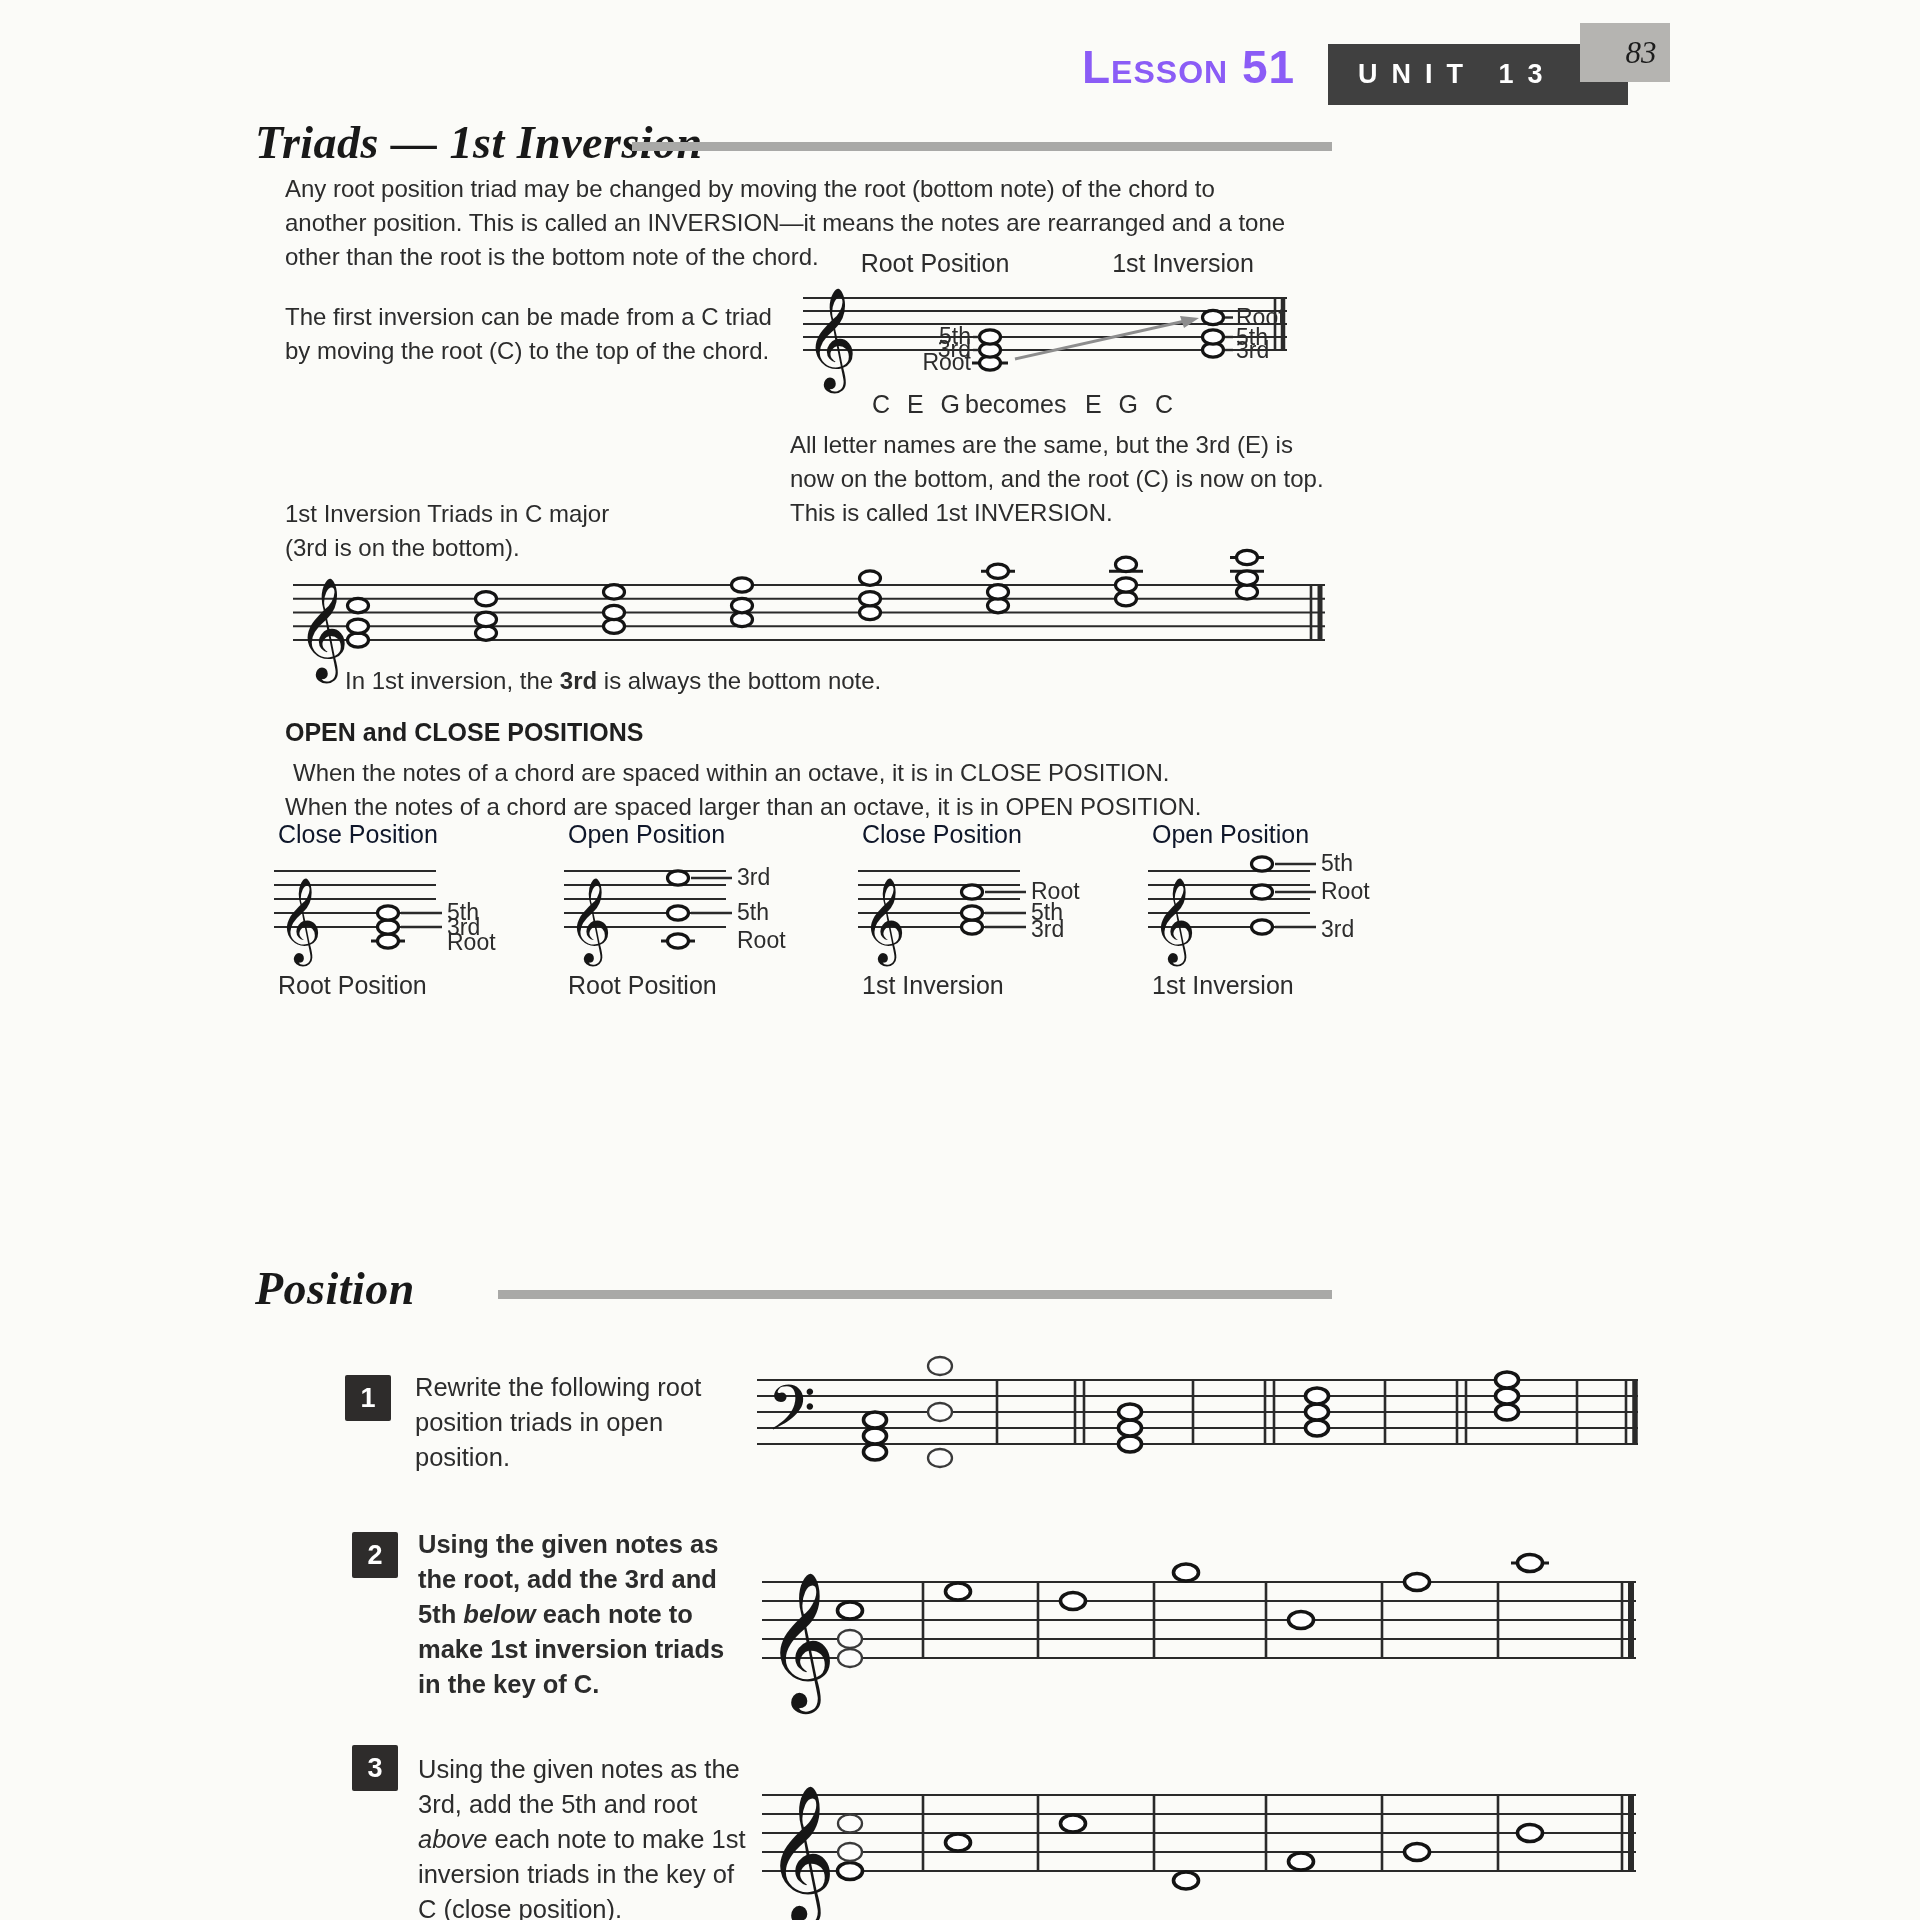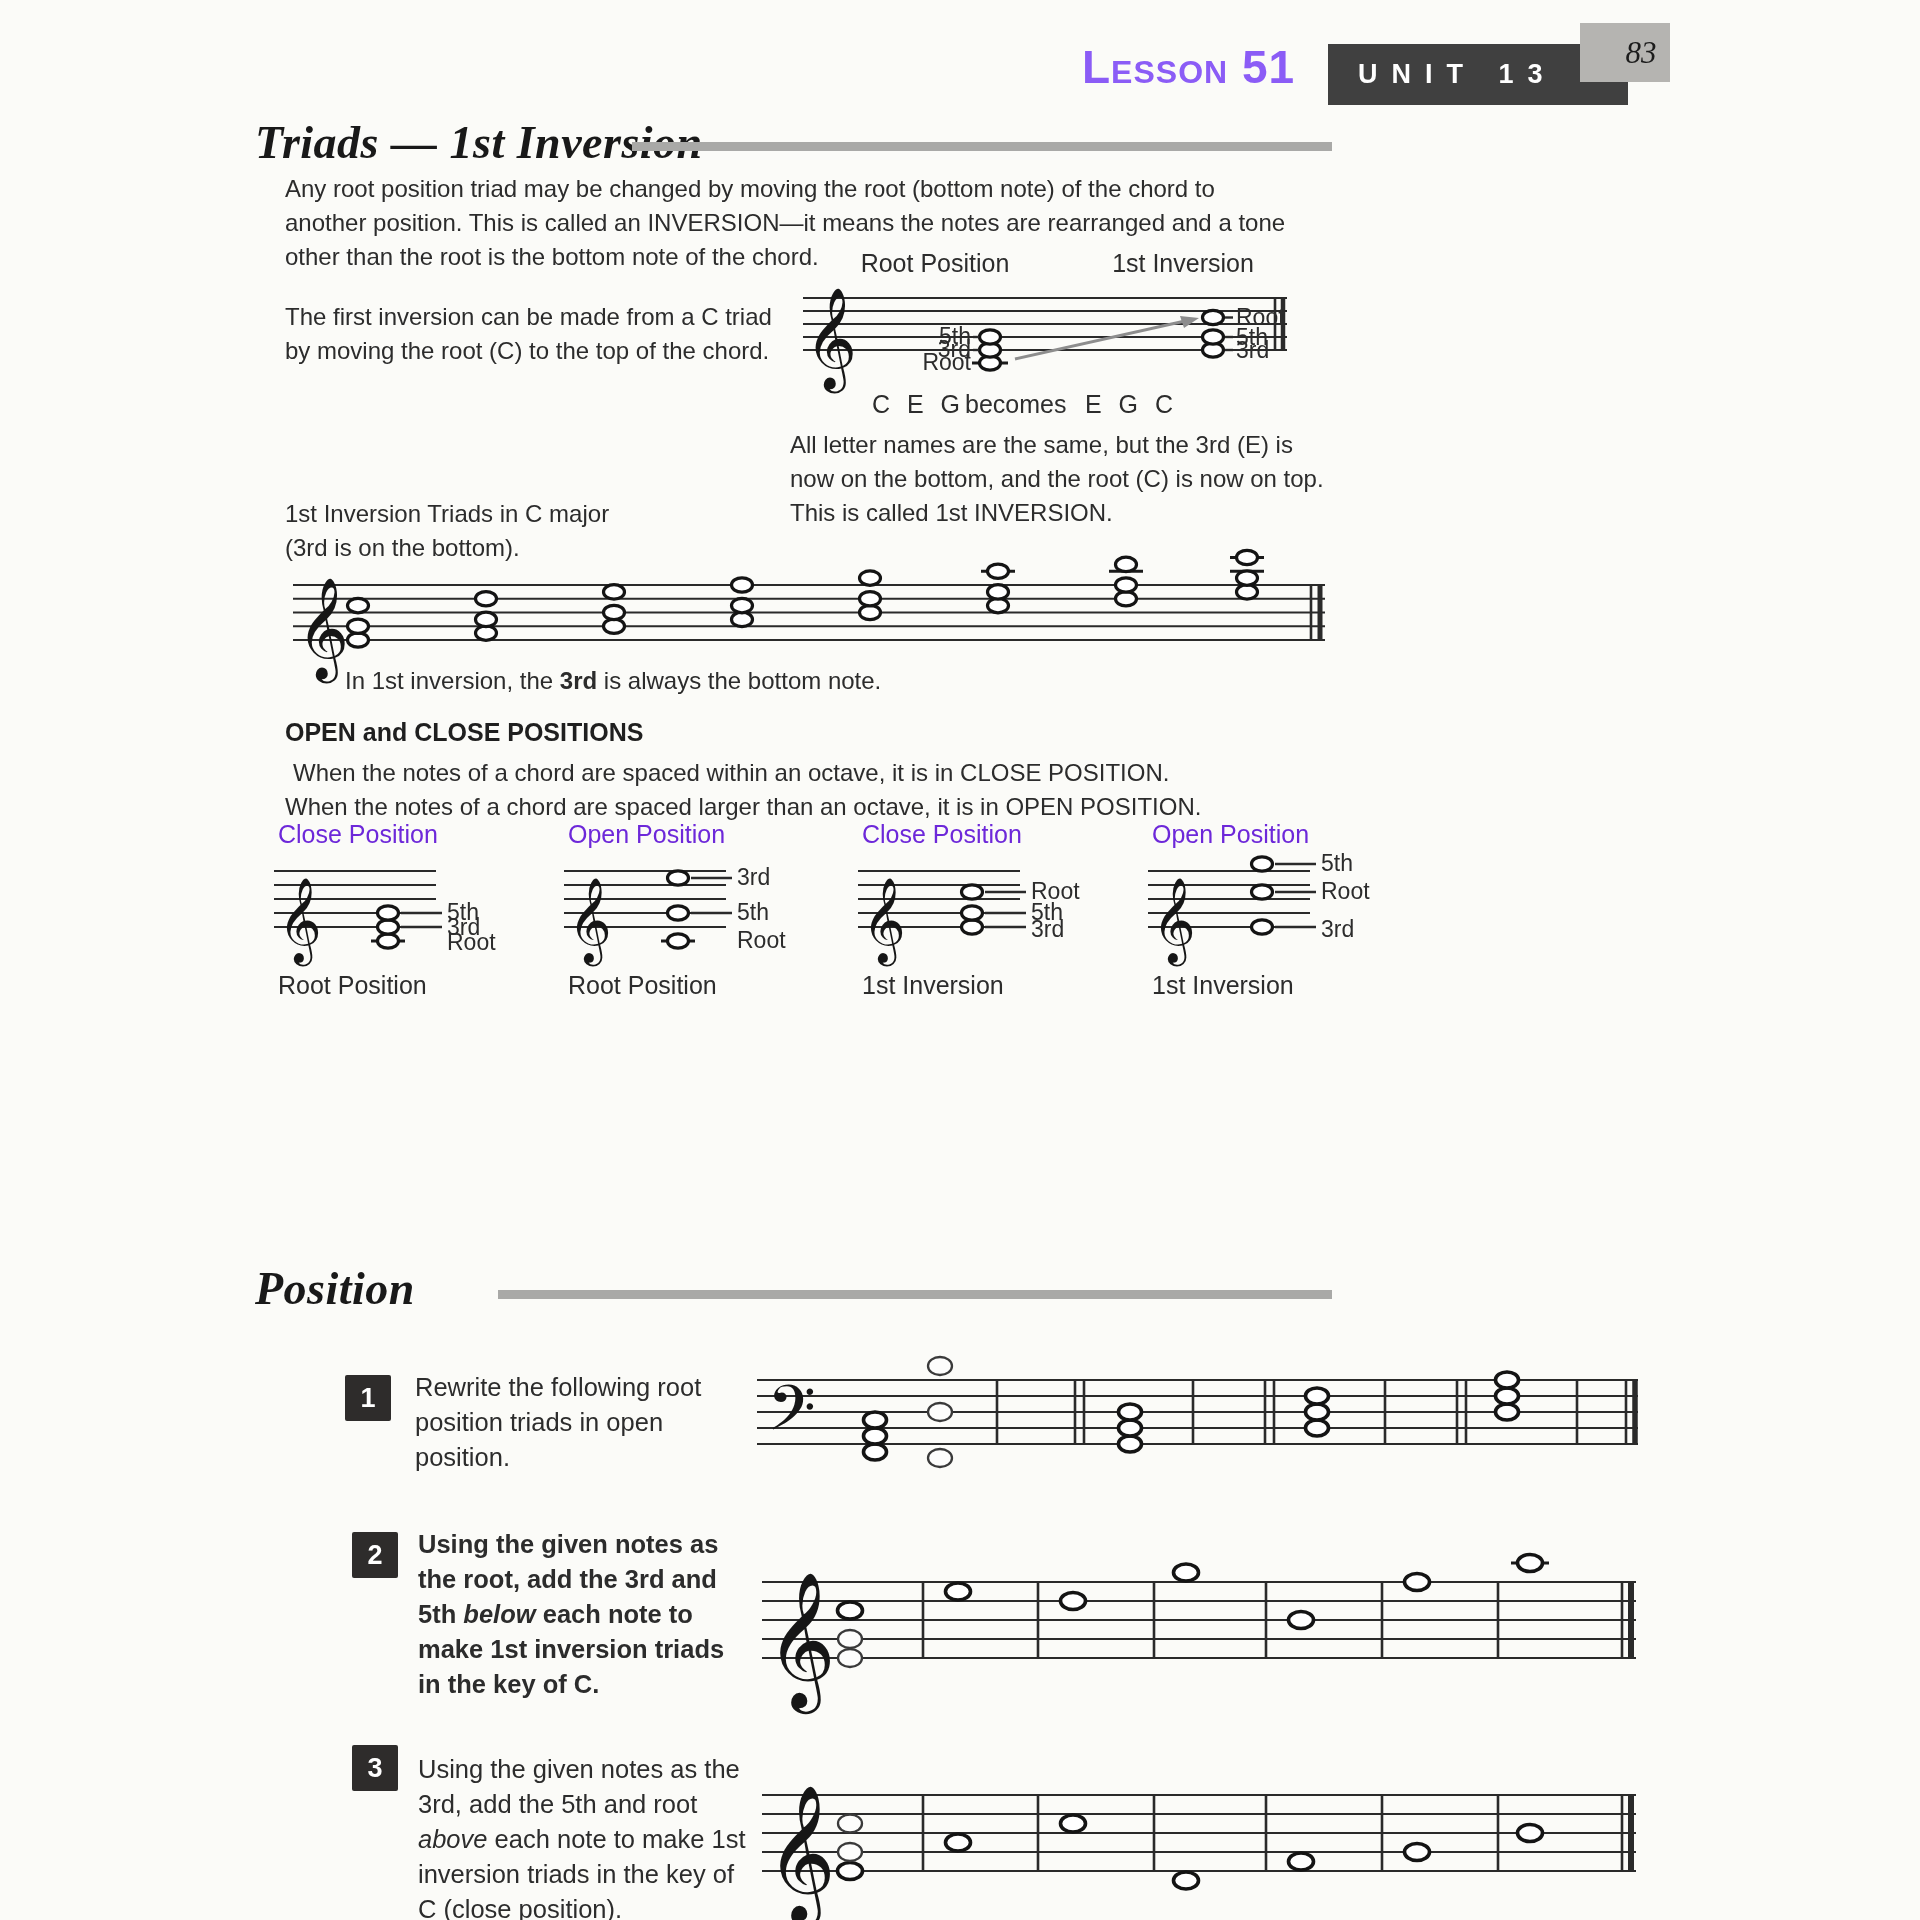--- a/index.html
+++ b/index.html
@@ -45,21 +45,21 @@
   .note-sm{fill:#ffffff;stroke:#141414;stroke-width:3.2;}
   .note-thin{fill:#fdfdfc;stroke:#3a3a3a;stroke-width:2.3;}
   .ledg{stroke:#1a1a1a;stroke-width:2.8;}
   .dash{stroke:#2a2a2a;stroke-width:2.4;}
   .mlab{font-size:23px;}
   .figtitle{font-size:25px;}
   .clef{fill:#161616;font-family:"DejaVu Sans",sans-serif;}
   .arrow{stroke:#8d8d8d;stroke-width:3;fill:none;}
   .arrowhead{fill:#8d8d8d;stroke:none;}
   .ex-block{position:absolute;width:310px;}
-  .ex-block .top-lab{font-size:25px;margin:0 0 2px 10px;color:#6d28d9;}
+  .ex-block .top-lab{font-size:25px;margin:0 0 2px 10px;color:#0f172a;}
   .ex-block .bot-lab{font-size:25px;margin:4px 0 0 10px;color:#2c2c2c;}
 </style>
 </head>
 <body>
 
 <div class="page">
 
   <div class="abs lesson" style="left:1082px;top:40px;">Lesson 51</div>
   <div class="abs unit-bar" style="left:1328px;top:44px;width:300px;height:61px;">
     <span>UNIT 13</span>

